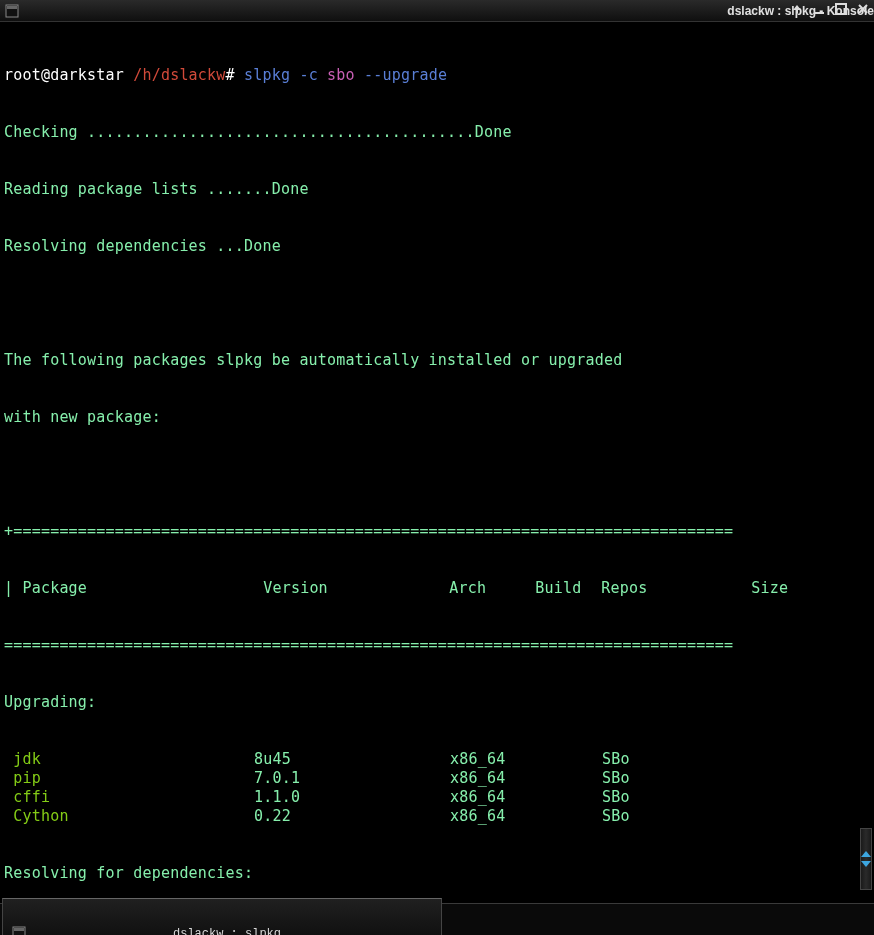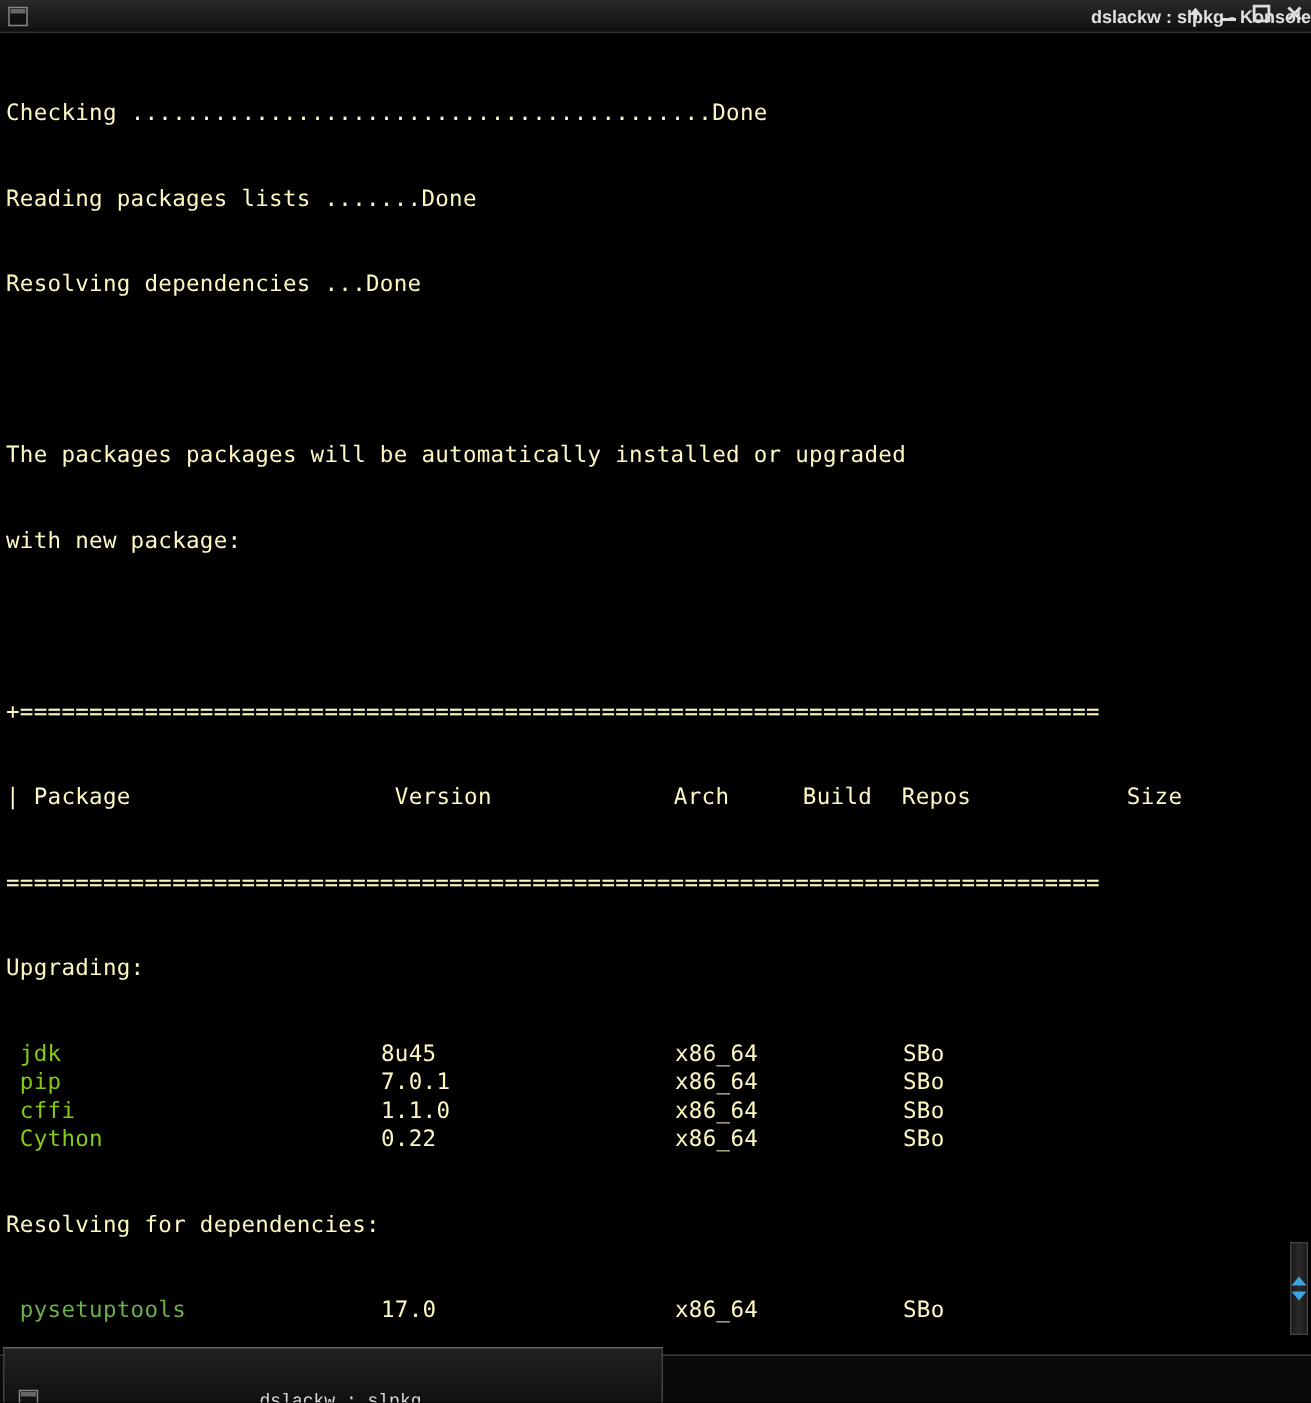--- a/index.html
+++ b/index.html
@@ -43,21 +43,21 @@
     color: #e0e0e0; cursor: pointer;
   }
   .terminal {
     padding: 6px 4px 4px 4px;
     line-height: 19px;
     white-space: pre;
     letter-spacing: 0.2px;
   }
   .line { min-height: 19px; }
   .c-white { color: #ffffff; }
-  .c-dim { color: #fef9c3; }
+  .c-dim { color: #86efac; }
   .c-red { color: #d24a3a; }
   .c-blue { color: #5a7fd6; }
   .c-magenta { color: #c85fb4; }
   .c-orange { color: #84cc16; }
   .c-green { color: #6ab04c; }
 
   .scrollbar {
     position: absolute;
     right: 2px;
     top: 828px;
@@ -133,25 +133,26 @@
     </span>
     <span class="tb-btn">
       <svg width="12" height="12" viewBox="0 0 12 12">
           <path d="M2 2 L10 10 M10 2 L2 10" stroke="#ddd" stroke-width="2"></path>
         </svg>
     </span>
   </div>
 </div>
 
 <div class="terminal">
+  <div class="line"><span class="c-white">root@darkstar</span> <span class="c-red">/h/dslackw</span><span class="c-white">#</span> <span class="c-blue">slpkg</span> <span class="c-blue">-c</span> <span class="c-magenta">sbo</span> <span class="c-blue">--upgrade</span></div>
   <div class="line"><span class="c-dim">Checking</span><span class="c-dim"> ..........................................</span><span class="c-dim">Done</span></div>
-  <div class="line"><span class="c-dim">Reading packages lists</span><span class="c-dim"> .......</span><span class="c-dim">Done</span></div>
+  <div class="line"><span class="c-dim">Reading package lists</span><span class="c-dim"> .......</span><span class="c-dim">Done</span></div>
   <div class="line"><span class="c-dim">Resolving dependencies</span><span class="c-dim"> ...</span><span class="c-dim">Done</span></div>
   <div class="line"></div>
-  <div class="line c-dim">The packages packages will be automatically installed or upgraded</div>
+  <div class="line c-dim">The following packages slpkg be automatically installed or upgraded</div>
   <div class="line c-dim">with new package:</div>
   <div class="line"></div>
   <div class="line c-dim">+==============================================================================</div>
   <div class="line"><span class="c-dim">|</span><span class="c-dim" style="display:inline-block;width:250px;"> Package</span><span class="c-dim" style="display:inline-block;width:186px;">Version</span><span class="c-dim" style="display:inline-block;width:86px;">Arch</span><span class="c-dim" style="display:inline-block;width:66px;">Build</span><span class="c-dim" style="display:inline-block;width:150px;">Repos</span><span class="c-dim">Size</span></div>
   <div class="line c-dim">===============================================================================</div>
   <div class="line c-dim">Upgrading:</div>
   <div id="rows-upgrade"><div class="line"><span class="c-orange" style="display:inline-block;width:250px;"> jdk</span><span class="c-dim" style="display:inline-block;width:196px;">8u45</span><span class="c-dim" style="display:inline-block;width:152px;">x86_64</span><span class="c-dim">SBo</span></div><div class="line"><span class="c-orange" style="display:inline-block;width:250px;"> pip</span><span class="c-dim" style="display:inline-block;width:196px;">7.0.1</span><span class="c-dim" style="display:inline-block;width:152px;">x86_64</span><span class="c-dim">SBo</span></div><div class="line"><span class="c-orange" style="display:inline-block;width:250px;"> cffi</span><span class="c-dim" style="display:inline-block;width:196px;">1.1.0</span><span class="c-dim" style="display:inline-block;width:152px;">x86_64</span><span class="c-dim">SBo</span></div><div class="line"><span class="c-orange" style="display:inline-block;width:250px;"> Cython</span><span class="c-dim" style="display:inline-block;width:196px;">0.22</span><span class="c-dim" style="display:inline-block;width:152px;">x86_64</span><span class="c-dim">SBo</span></div></div>
   <div class="line c-dim">Resolving for dependencies:</div>
   <div id="rows-deps"><div class="line"><span class="c-green" style="display:inline-block;width:250px;"> pysetuptools</span><span class="c-dim" style="display:inline-block;width:196px;">17.0</span><span class="c-dim" style="display:inline-block;width:152px;">x86_64</span><span class="c-dim">SBo</span></div></div>
   

